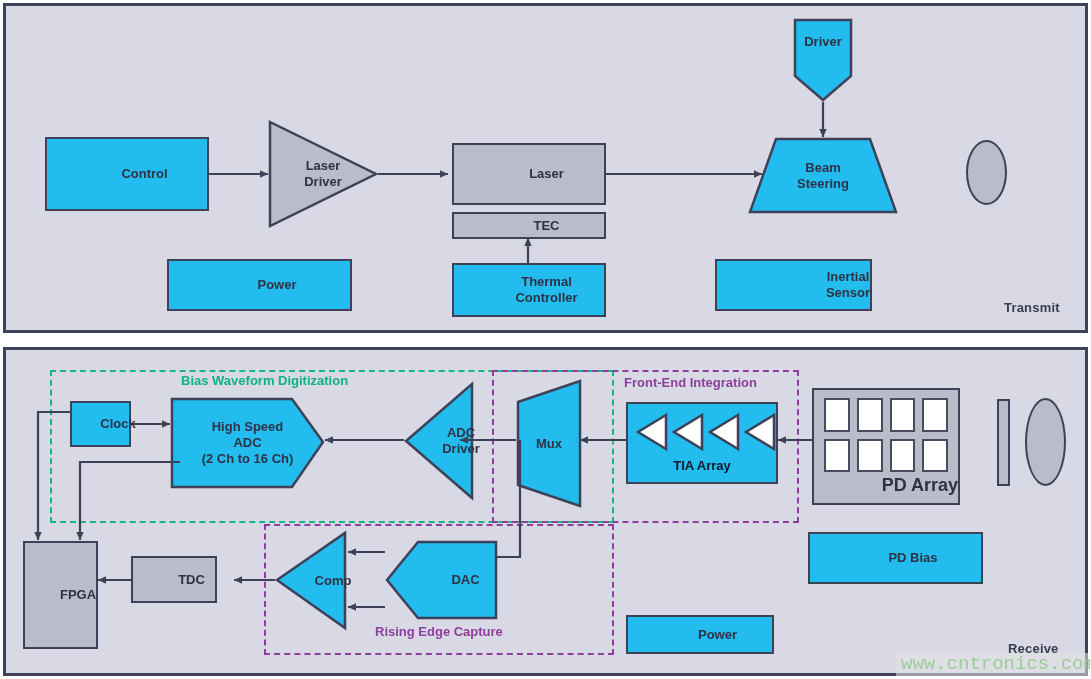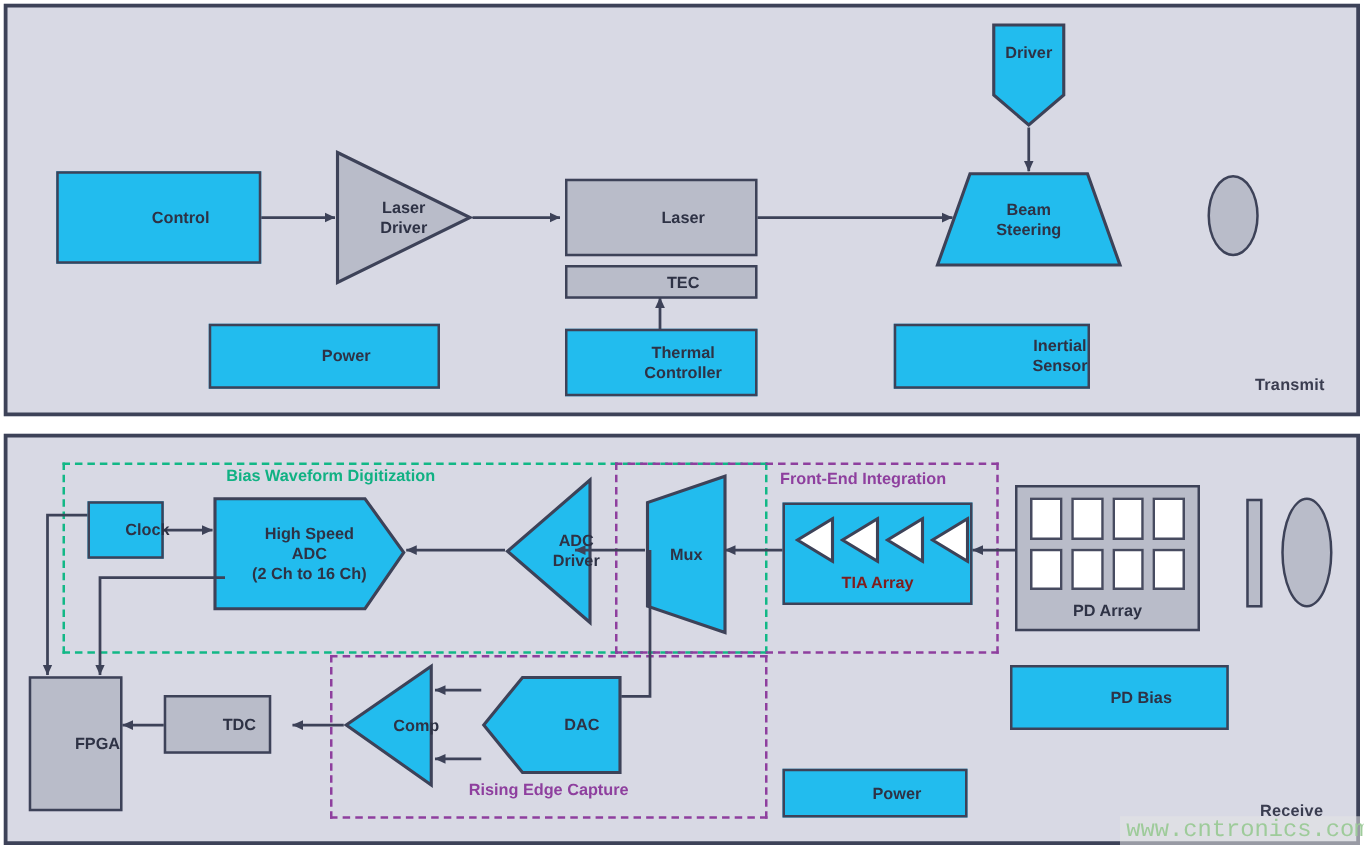--- a/index.html
+++ b/index.html
@@ -38,27 +38,27 @@
   .region.purple{border:2.5px dashed #8e3f9e;}
   .region-label{position:absolute;font-size:13px;font-weight:bold;white-space:nowrap;}
   .region-label.green{color:#10b183;}
   .region-label.purple{color:#8e3f9e;}
 
   
   .pd-grid{position:absolute;left:10px;top:8px;display:grid;
       grid-template-columns:repeat(4,1fr);grid-template-rows:repeat(2,1fr);
       gap:7px;width:calc(100% - 20px);height:74px;}
   .pd-cell{background:#ffffff;border:2.5px solid #474b60;box-sizing:border-box;}
-  .pd-caption{position:absolute;left:0;bottom:6px;width:100%;text-align:center;
-      font-size:13px;font-weight:bold;color:#2e3245;}
+  .pd-caption{position:absolute;left:0;bottom:6px;width:100%;text-align:right;
+      font-size:18px;font-weight:bold;color:#2e3245;}
 
   
   .tia-tris{position:absolute;left:8px;top:9px;display:flex;gap:4px;}
   .tia-caption{position:absolute;left:0;bottom:8px;width:100%;text-align:center;
-      font-size:13px;font-weight:bold;color:#7f1d1d;}
+      font-size:13px;font-weight:bold;color:#0f172a;}
 
   .optic{position:absolute;box-sizing:border-box;background:#b9bcc9;border:2.5px solid #3d4258;}
   .ellipse{border-radius:50%;}
 
   .watermark{position:absolute;font-size:19px;color:#9ecb9a;white-space:nowrap;
       font-family:Liberation Mono, monospace;z-index:6;}
   .watermark-plate{position:absolute;background:#e4e4e4;opacity:.55;z-index:5;}
 </style>
 </head>
 <body>

